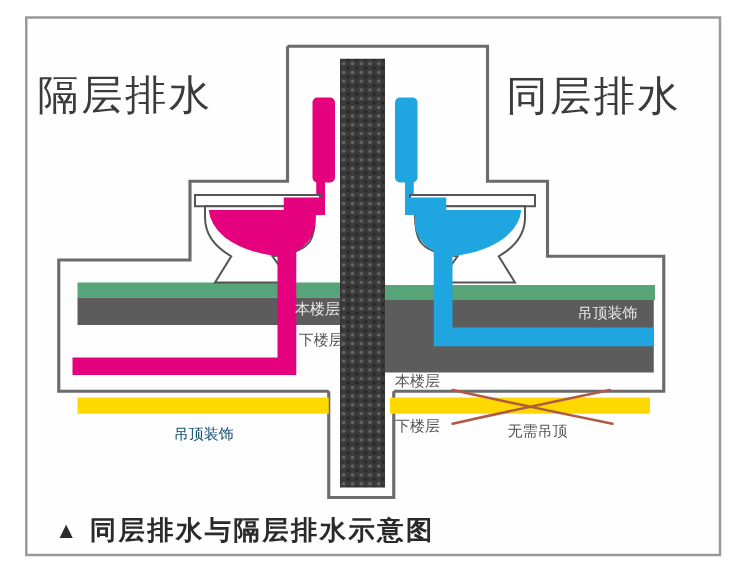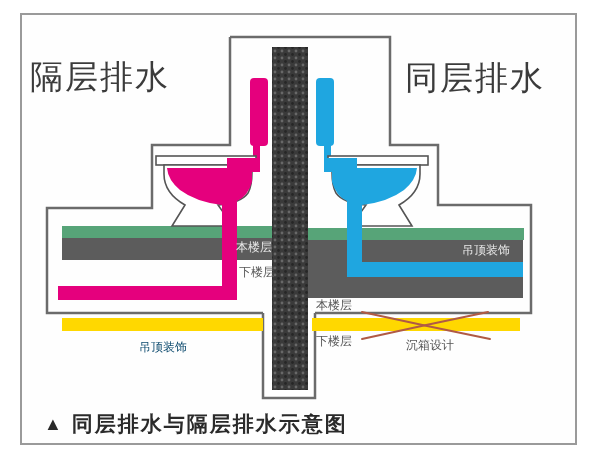--- a/index.html
+++ b/index.html
@@ -95,20 +95,20 @@
   <div class="big-title" style="left:30px;top:61px;">隔层排水</div>
   <div class="big-title" style="left:405px;top:62px;">同层排水</div>
 
   <div class="lbl on-dark" style="left:236px;top:241px;">本楼层</div>
   <div class="lbl" style="left:239px;top:266px;">下楼层</div>
   <div class="lbl dim" style="left:139px;top:341px;">吊顶装饰</div>
 
   <div class="lbl on-dark" style="left:462px;top:244px;">吊顶装饰</div>
   <div class="lbl" style="left:316px;top:299px;">本楼层</div>
   <div class="lbl" style="left:316px;top:335px;">下楼层</div>
-  <div class="lbl" style="left:406px;top:339px;">沉箱设计</div>
+  <div class="lbl" style="left:406px;top:339px;">无需吊顶</div>
 
   <div class="caption">
     <span class="tri">▲</span>
     <span>同层排水与隔层排水示意图</span>
   </div>
 
 </div>
 
 </body></html>

